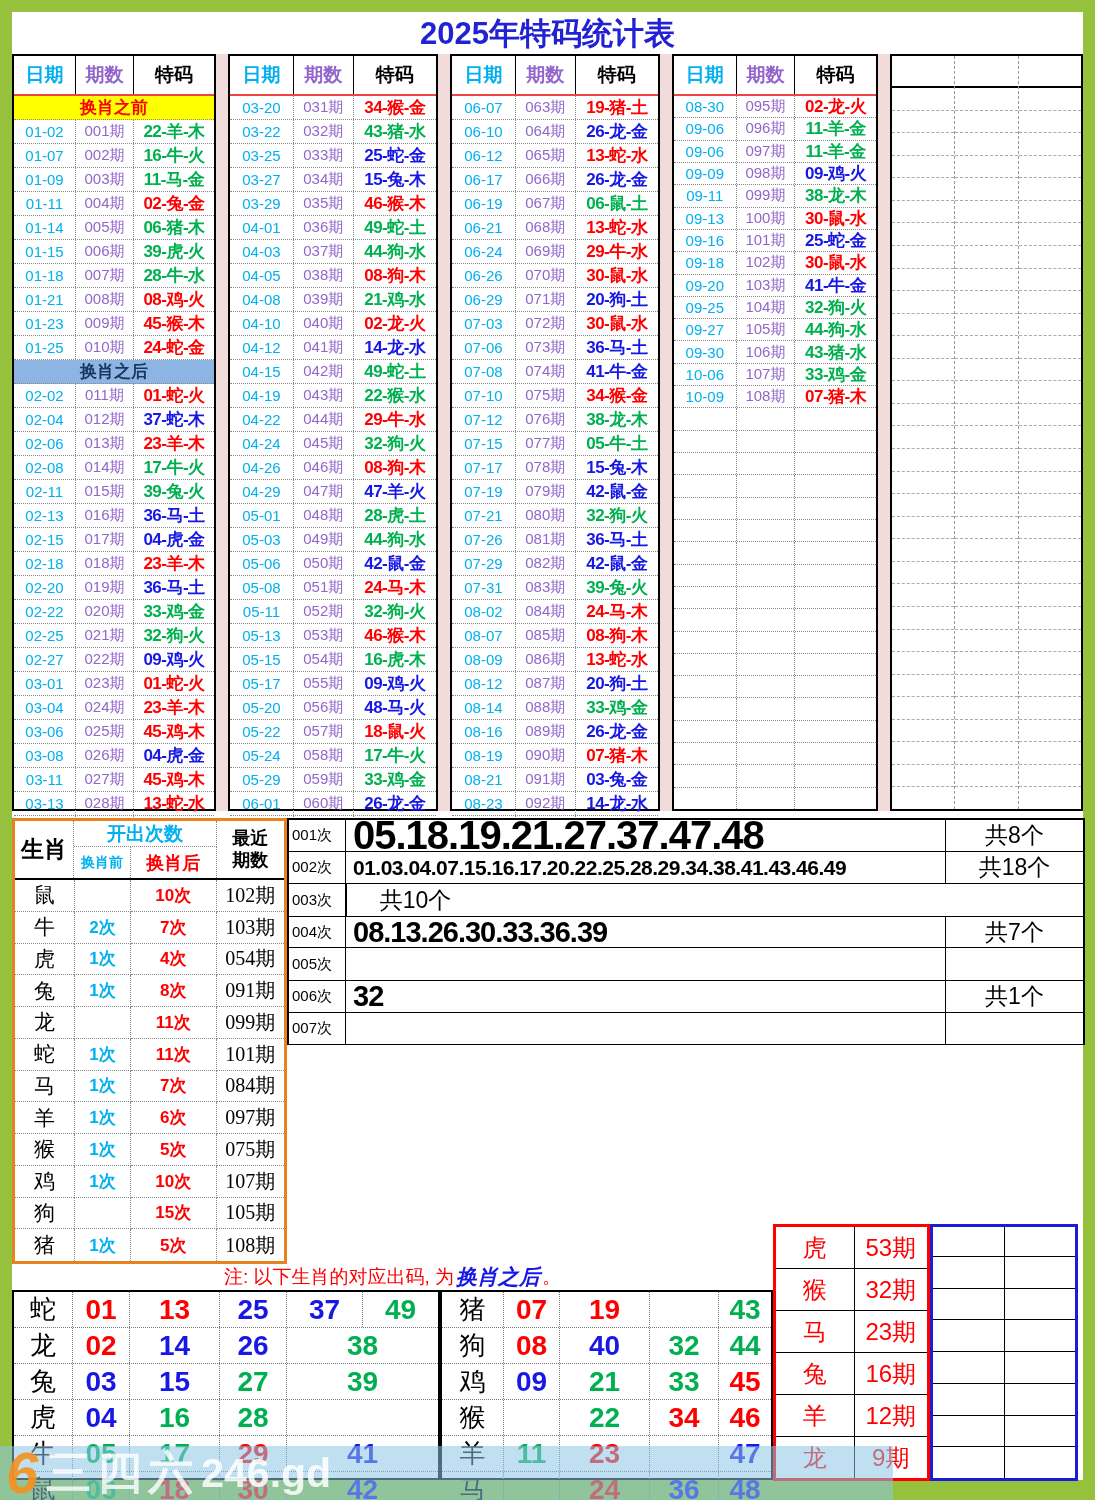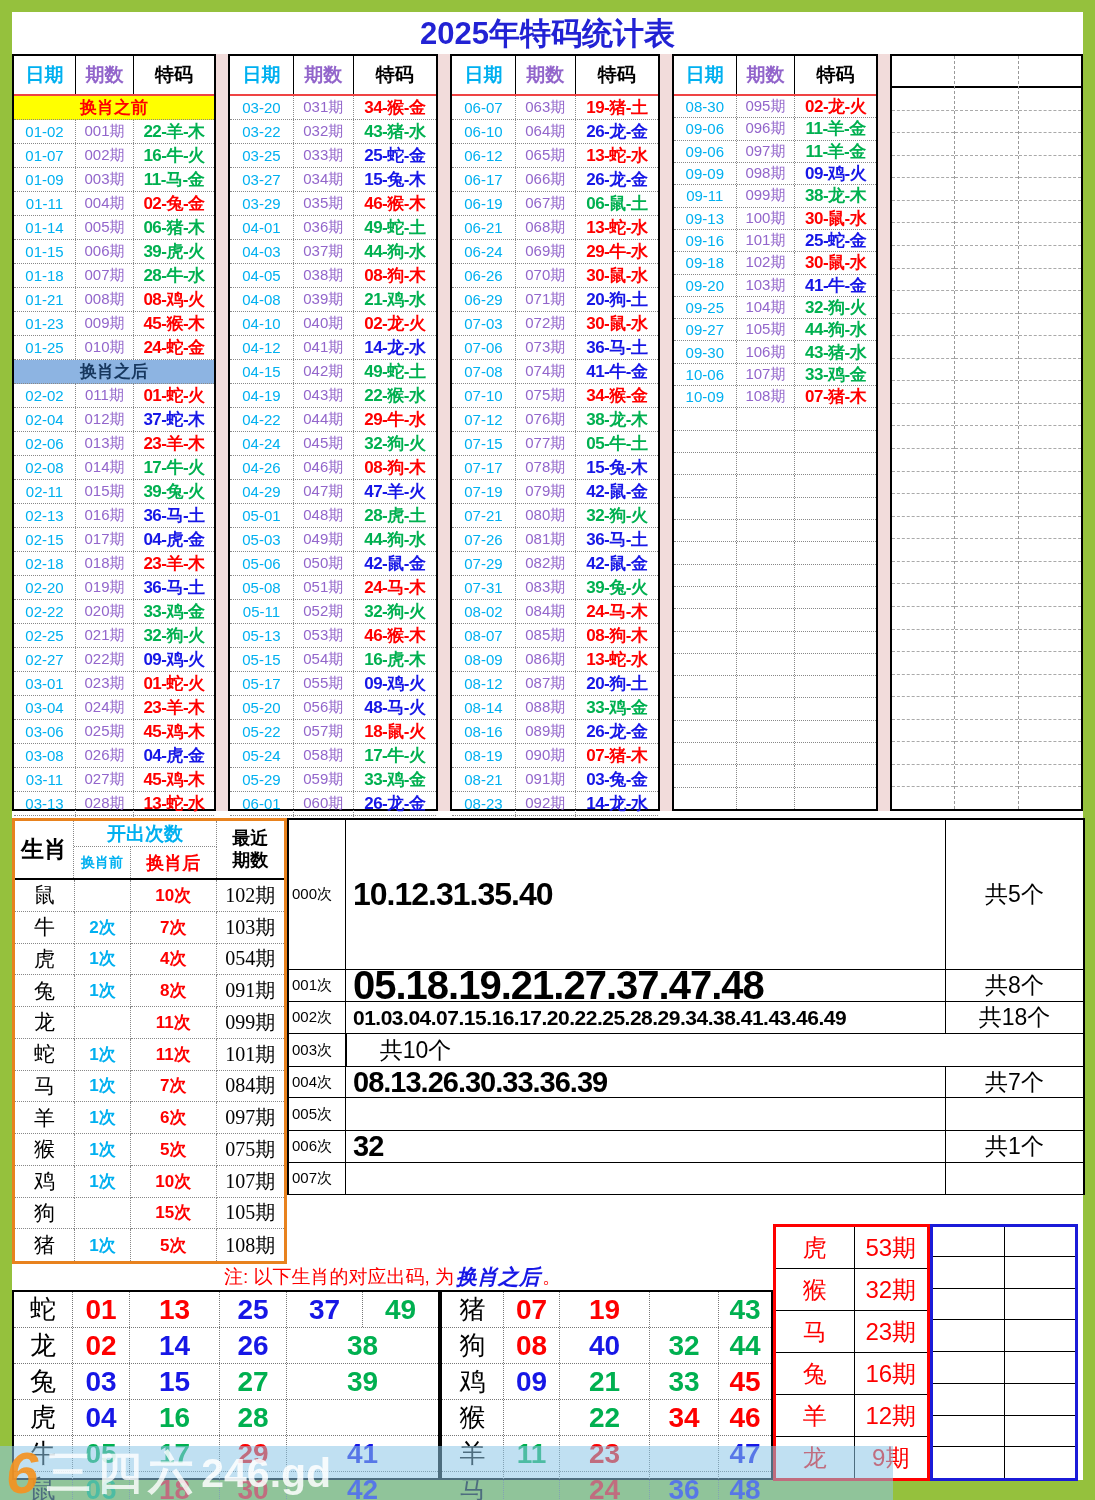--- a/index.html
+++ b/index.html
@@ -973,25 +973,20 @@
         <div class="srow">
           <div class="sc sz">猪</div>
           <div class="sc sb">1次</div>
           <div class="sc sa">5次</div>
           <div class="sc sr">108期</div>
         </div>
       </div>
   </div>
 
   <div class="cbody">
-      <div class="crow r0">
-        <div class="clabel">000次</div>
-        <div class="cnums">10.12.31.35.40</div>
-        <div class="ctotal">共5个</div>
-      </div>
       <div class="crow r1">
         <div class="clabel">001次</div>
         <div class="cnums">05.18.19.21.27.37.47.48</div>
         <div class="ctotal">共8个</div>
       </div>
       <div class="crow r2">
         <div class="clabel">002次</div>
         <div class="cnums">01.03.04.07.15.16.17.20.22.25.28.29.34.38.41.43.46.49</div>
         <div class="ctotal">共18个</div>
       </div>

